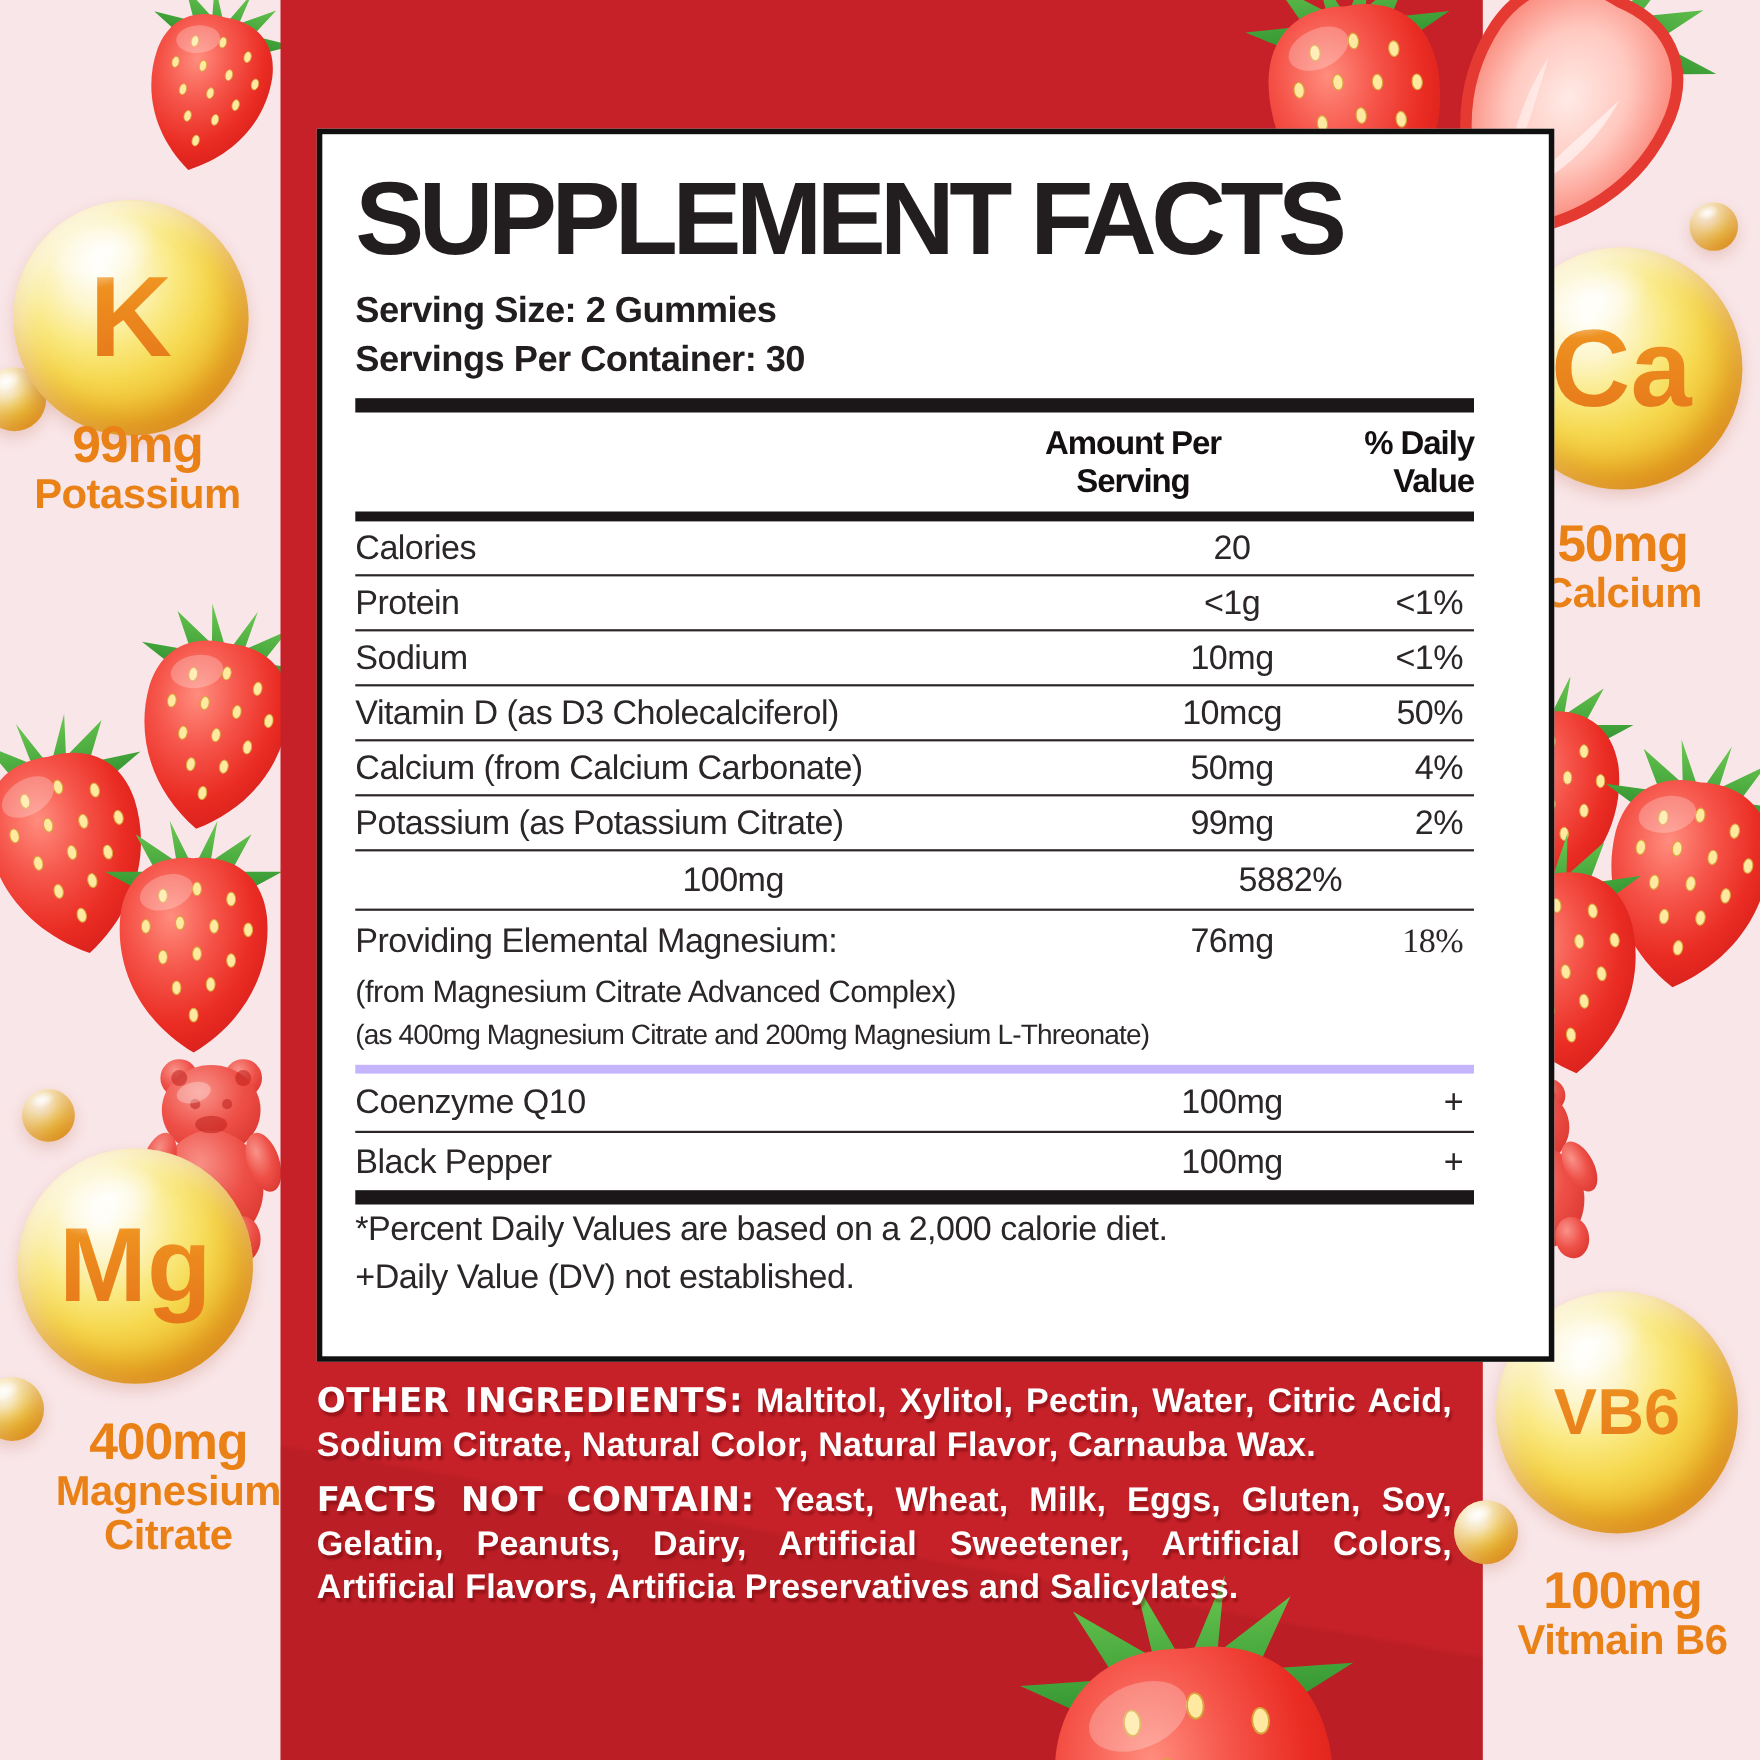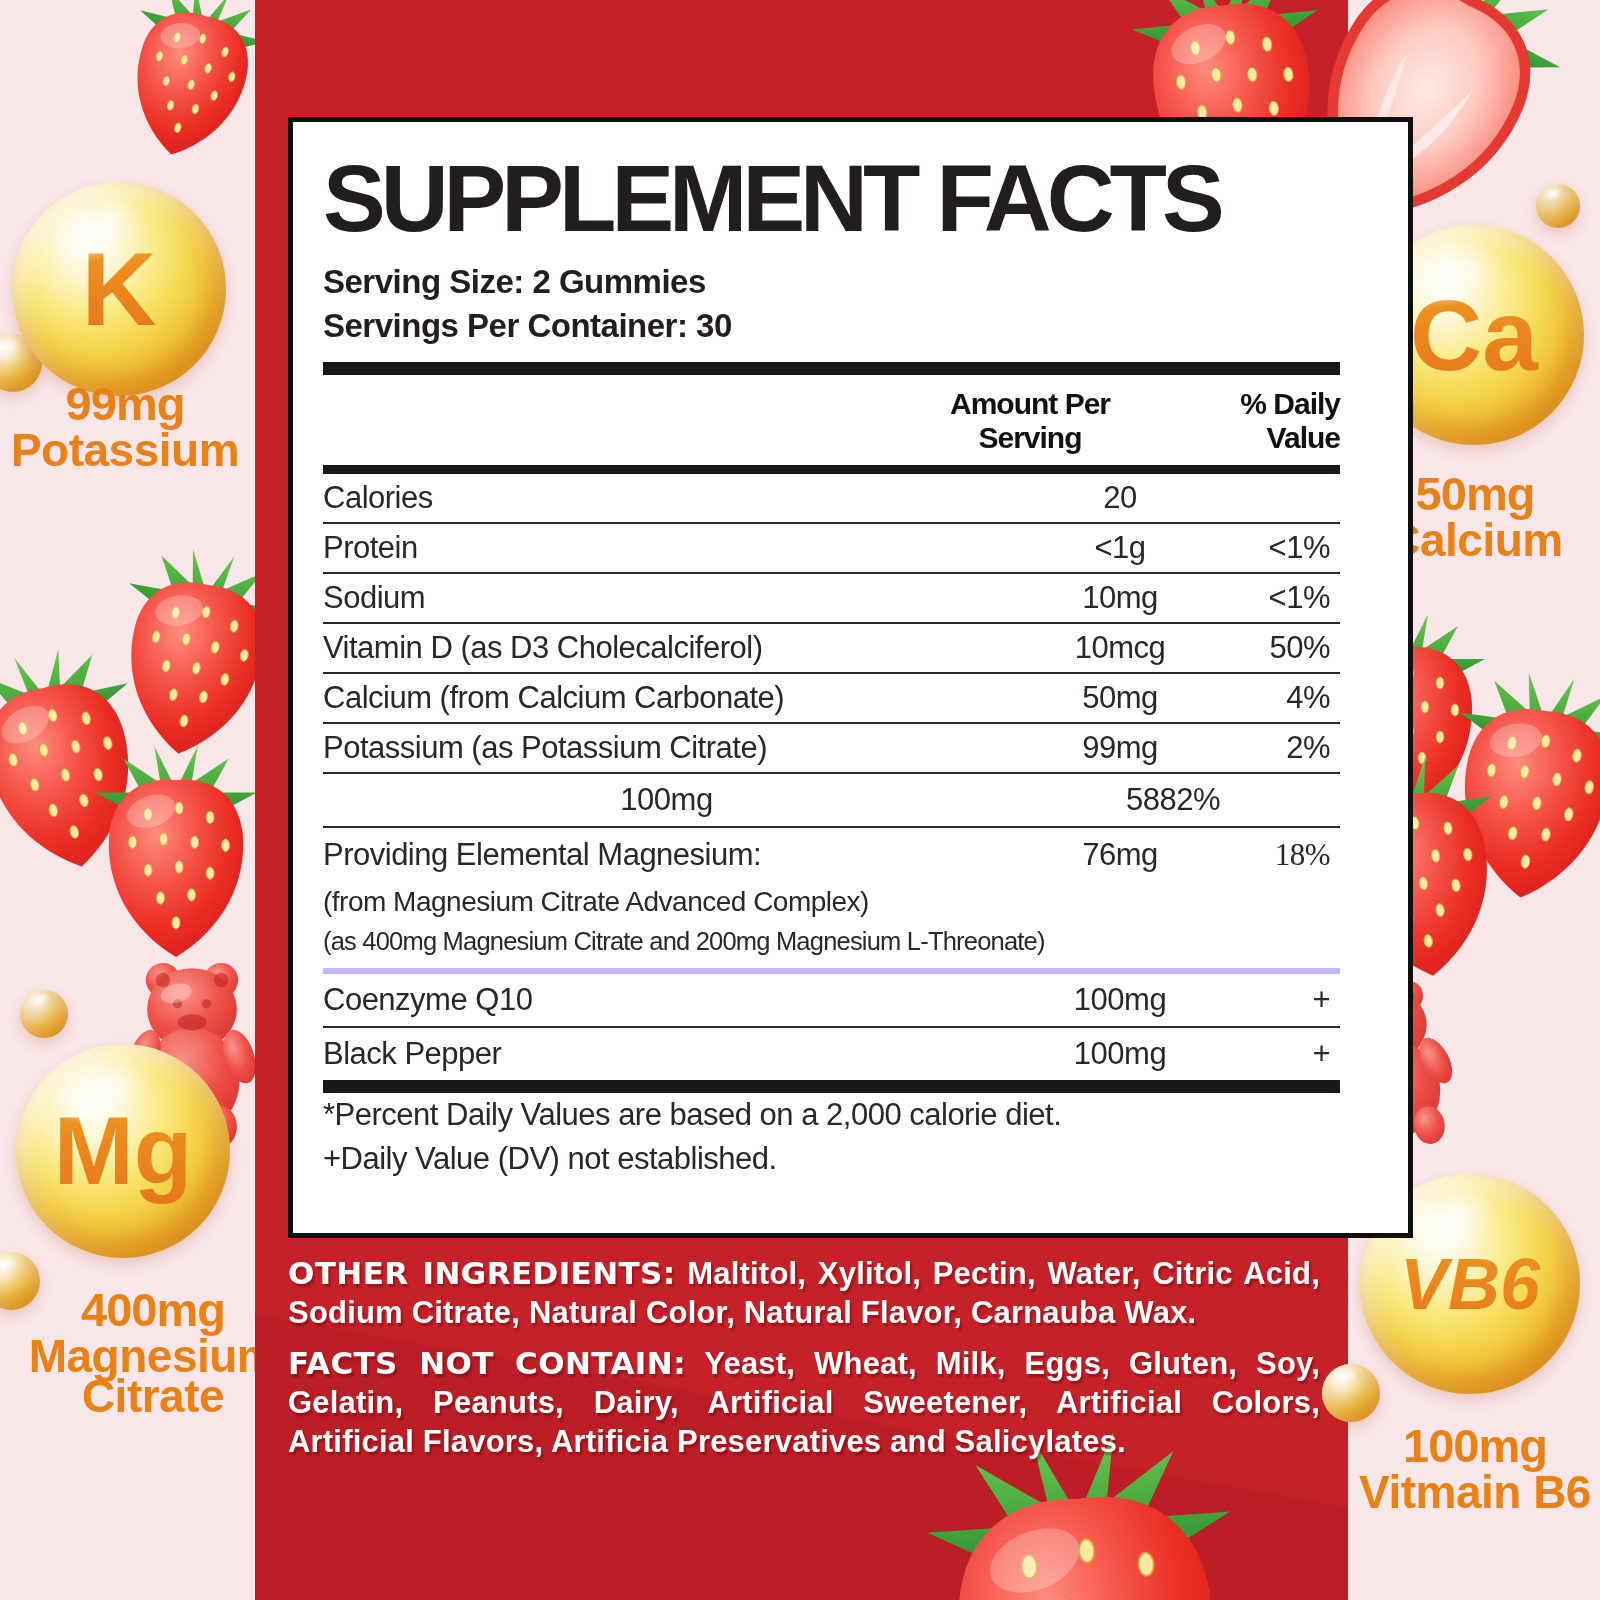--- a/index.html
+++ b/index.html
@@ -48,21 +48,21 @@
   .sf-row{
     display:grid;grid-template-columns:1fr 220px 110px;
     align-items:center;height:48px;border-bottom:2px solid #2b2627;
     font-size:31px;color:#2b2627;letter-spacing:-0.5px;
   }
   .sf-row .c-name{text-align:left;}
   .sf-row .c-amt{text-align:center;}
   .sf-row .c-dv{text-align:right;padding-right:10px;}
   .sf-row.tall{height:52px;}
   .sf-row.last{border-bottom:none;height:52px;}
-  .mg-block{border-bottom:6px solid #c4b5fd;padding:0 0 8px 0;}
+  .mg-block{border-bottom:8px solid #c4b5fd;padding:0 0 8px 0;}
   .mg-block .mg-main{
     display:grid;grid-template-columns:1fr 220px 110px;align-items:center;height:54px;
     font-size:31px;color:#2b2627;letter-spacing:-0.5px;
   }
   .mg-block .mg-main .c-amt{text-align:center;}
   .mg-block .mg-main .c-dv{text-align:right;padding-right:10px;font-family:Liberation Serif, serif;}
   .mg-sub1{font-size:28px;color:#2b2627;letter-spacing:-0.5px;line-height:40px;}
   .mg-sub2{font-size:25.5px;color:#2b2627;letter-spacing:-0.8px;line-height:38px;}
   .sf-foot{font-size:31px;line-height:44px;color:#2b2627;letter-spacing:-0.5px;}
 
@@ -90,21 +90,21 @@
   }
   .bubble .sym{
     position:absolute;inset:0;display:flex;align-items:center;justify-content:center;
     font-weight:bold;
     background:linear-gradient(180deg,#f7b12c 0%, #ec8a1e 45%, #e06517 100%);
     -webkit-background-clip:text;background-clip:text;color:transparent;
   }
   
   .badge-text{position:absolute;text-align:center;color:#e98117;font-weight:bold;z-index:1;}
   .badge-text .amt{font-size:47px;line-height:52px;letter-spacing:-1px;}
-  .badge-text .nm{font-size:46px;line-height:40px;letter-spacing:-0.5px;}
+  .badge-text .nm{font-size:38px;line-height:40px;letter-spacing:-0.5px;}
 
   .deco{position:absolute;}
 </style>
 </head>
 <body>
 
 <svg width="0" height="0" style="position:absolute" aria-hidden="true">
   <defs>
     <radialGradient id="gBerry" cx="35%" cy="30%" r="80%">
       <stop offset="0%" stop-color="#ff8d7e"></stop>
@@ -240,21 +240,21 @@
 <div class="bubble z1" style="left:16px;top:1044px;width:214px;height:214px;">
   <span class="sym" style="font-size:96px;">Mg</span>
 </div>
 <div class="badge-text" style="left:0;top:1284px;width:250px;padding-left:28px;">
   <div class="amt">400mg</div>
   <div class="nm">Magnesium</div>
   <div class="nm">Citrate</div>
 </div>
 
 <div class="bubble z3" style="left:1360px;top:1174px;width:220px;height:220px;">
-  <span class="sym" style="font-size:72px;font-style:italic;">VB6</span>
+  <span class="sym" style="font-size:59px;">VB6</span>
 </div>
 <div class="badge-text" style="left:1350px;top:1420px;width:250px;">
   <div class="amt">100mg</div>
   <div class="nm">Vitmain B6</div>
 </div>
 
 <div class="abs red-panel">
     <div class="shade"></div>
   </div>
 

